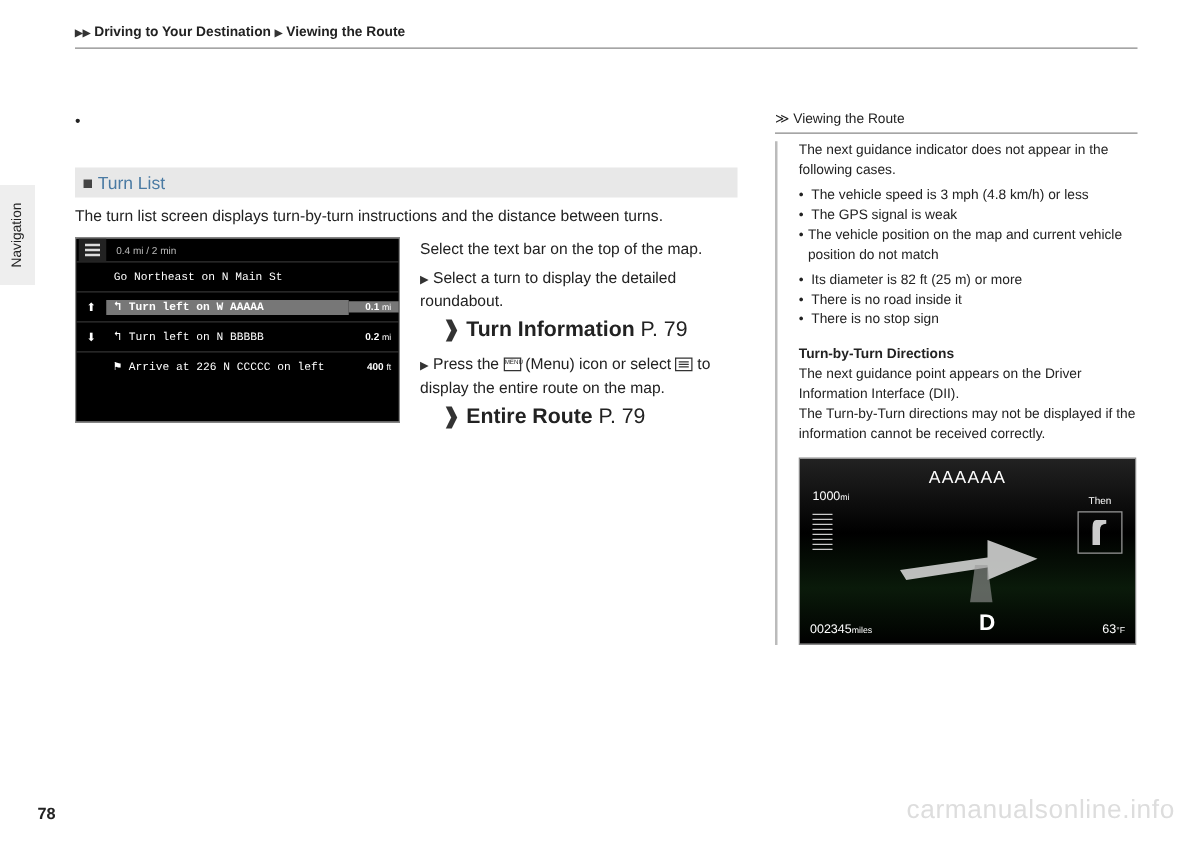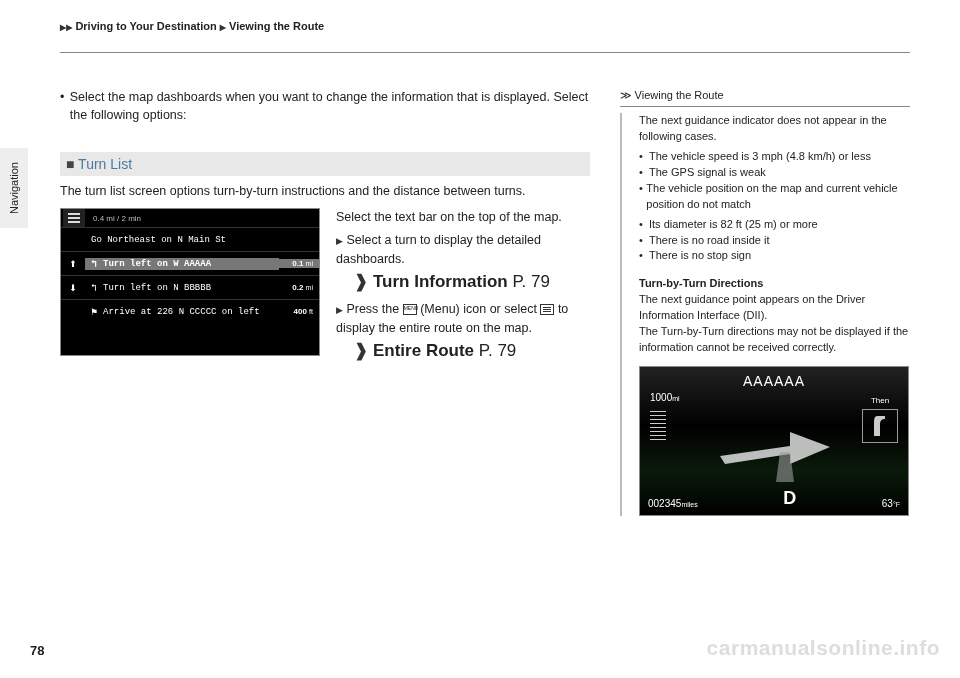--- a/index.html
+++ b/index.html
@@ -11,21 +11,21 @@
     color: #222;
     position: relative;
     overflow: hidden;
   }
   .header {
     position: absolute;
     top: 20px;
     left: 60px;
     right: 50px;
     border-bottom: 1px solid #888;
-    padding-bottom: 20px;
+    padding-bottom: 6px;
     font-size: 11px;
     font-weight: bold;
   }
   .header .arrow { color: #333; font-size: 8px; }
   .side-tab {
     position: absolute;
     left: 0;
     top: 148px;
     width: 28px;
     height: 80px;
@@ -143,21 +143,21 @@
     width:36px;
     text-align:center;
     font-size:8px;
   }
   .dii-then .box { border:1px solid #999; height:34px; display:flex; align-items:center; justify-content:center; margin-top:2px;}
   .watermark {
     position:absolute;
     right:20px; bottom:18px;
     font-size:21px;
     color:#ddd;
-    font-weight:bold;
+    font-weight:normal;
     letter-spacing:0.5px;
   }
 </style>
 </head>
 <body>
 
 <div class="header">
   <span class="arrow">▶▶</span>
   <span>Driving to Your Destination</span>
   <span class="arrow">▶</span>
@@ -165,30 +165,30 @@
 </div>
 
 <div class="side-tab">Navigation</div>
 <div class="page-num">78</div>
 
 <div class="left-col">
   <div class="bullet-block">
     <div class="row">
       <div class="dot">•</div>
       <div>
-        <span>Select the map dashboards when you want to change the information that is displayed. Select the following options:</span><br>
+        <br>
       </div>
     </div>
   </div>
 
   <div class="section-head">
     <span class="sq">■</span>
     <span class="tl">Turn List</span>
   </div>
-  <div class="intro">The turn list screen options turn-by-turn instructions and the distance between turns.</div>
+  <div class="intro">The turn list screen displays turn-by-turn instructions and the distance between turns.</div>
 
   <div class="screenshot-row">
     <div class="turn-list-screenshot">
       <div class="tls-top">
         <div class="menu-sq">
             <div></div>
             <div></div>
             <div></div>
           </div>
         <div class="timing">0.4 mi / 2 min</div>
@@ -227,21 +227,21 @@
         <div class="tls-dist">
           <span>400</span> <span class="unit">ft</span>
         </div>
       </div>
     </div>
 
     <div class="instructions">
       <div>Select the text bar on the top of the map.</div>
       <div style="margin-top:4px;">
         <span class="play">▶</span>
-        <span>Select a turn to display the detailed dashboards.</span>
+        <span>Select a turn to display the detailed roundabout.</span>
       </div>
       <div class="ref">
         <span class="link-arrow">❱</span>
         <span>Turn Information</span>
         <span style="font-weight:normal;">P. 79</span>
       </div>
       <div style="margin-top:6px;">
         <span class="play">▶</span>
         <span>Press the</span>
         <span class="inline-icon">MENU</span>

